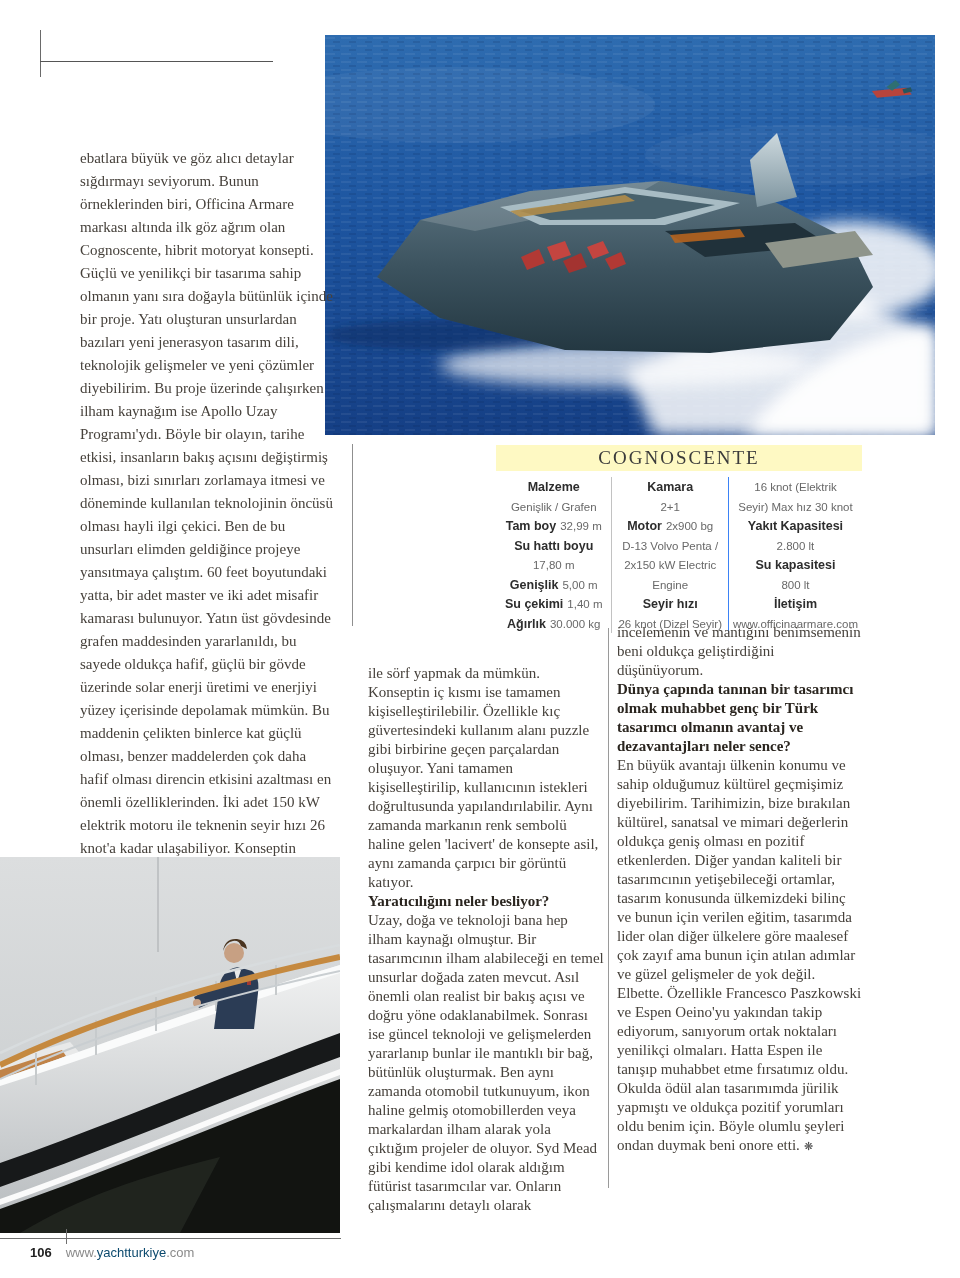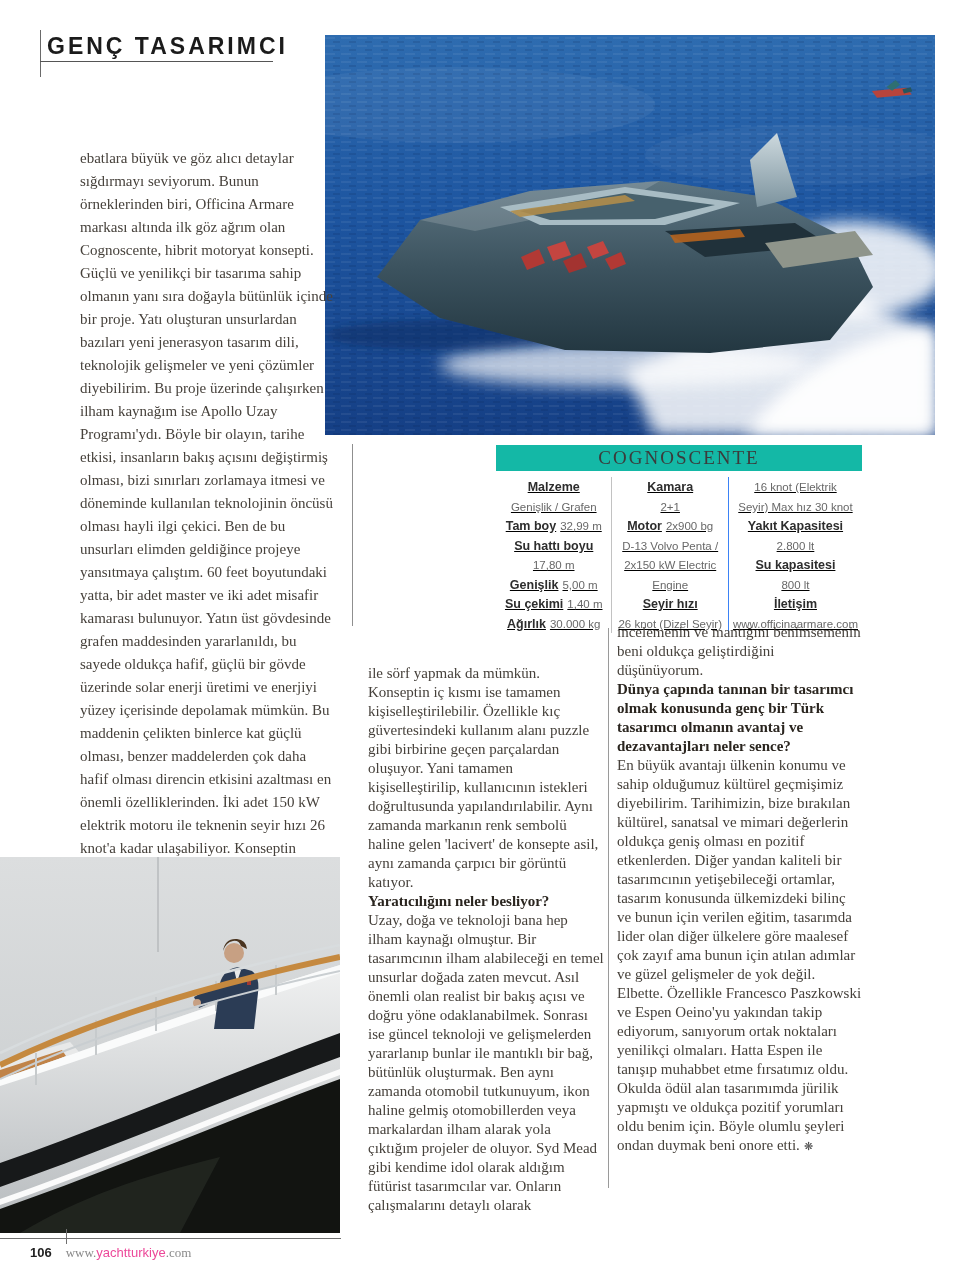--- a/index.html
+++ b/index.html
@@ -16,53 +16,52 @@
   
   .col-left{position:absolute;left:80px;top:147px;width:256px;font-size:15px;line-height:23px;
         color:#46413b;text-align:left;}
   
   .quote-rule{position:absolute;left:352px;top:444px;width:1px;height:182px;background:#8f8f8f;}
   .pull-quote{position:absolute;left:359px;top:446px;width:127px;text-align:center;
         font-family:"Liberation Sans",sans-serif;font-style:italic;font-weight:700;
         font-size:12px;line-height:13.4px;color:#3a3a3a;}
   
   .specs{position:absolute;left:496px;top:445px;width:366px;font-family:"Liberation Sans",sans-serif;}
-  .specs-header{height:26px;background:#14b8a6;text-align:center;font-family:"Liberation Serif",serif;
+  .specs-header{height:26px;background:#fef9c3;text-align:center;font-family:"Liberation Serif",serif;
         font-size:19px;letter-spacing:2px;color:#3b3b3b;line-height:26px;}
   .specs-cols{display:flex;padding-top:6px;}
   .spec-col{flex:1;text-align:center;padding:0 4px;}
   .spec-col.mid{border-left:1px solid #c2c2c2;border-right:1px solid #3b82f6;}
-  .spec-line{min-height:17.5px;line-height:17.5px;text-decoration:underline;}
+  .spec-line{min-height:17.5px;line-height:17.5px;}
   .sb{font-weight:700;color:#2d2d2d;font-size:12.5px;}
   .sv{color:#686868;font-size:11.5px;}
   .sb:not(:empty)+.sv:not(:empty){margin-left:4px;}
   
   .col-mid{position:absolute;left:368px;top:623px;width:236px;font-size:15px;line-height:19px;color:#46413b;margin-top:41px;}
   .col-right{position:absolute;left:617px;top:623px;width:245px;font-size:15px;line-height:19px;color:#46413b;}
   .q{font-weight:700;color:#2a251f;}
   .col-rule{position:absolute;left:608px;top:628px;width:1px;height:560px;background:#9a9a9a;}
   .end-mark{font-size:11px;color:#4a4a4a;margin-left:4px;font-family:"DejaVu Sans",sans-serif;}
   
   .photo{position:absolute;left:0;top:857px;width:340px;height:376px;overflow:hidden;}
   
   .ftr-hline{position:absolute;left:0;top:1238px;width:341px;height:1px;background:#6f6f6f;}
   .ftr-vtick{position:absolute;left:66px;top:1229px;width:1px;height:15px;background:#6f6f6f;}
   .footer{position:absolute;left:30px;top:1243px;font-family:"Liberation Sans",sans-serif;}
   .page-num{font-weight:700;font-size:13px;color:#1f1f1f;margin-right:14px;}
-  .url-gray{font-size:13px;color:#8a8a8a;font-family:Liberation Serif, serif;}
-  .url-blue{font-size:13px;color:#ec4899;}
+  .url-gray{font-size:13px;color:#8a8a8a;}
+  .url-blue{font-size:13px;color:#0c4a6e;}
 </style>
 </head>
 <body>
 
 <div class="page">
 
   <div class="hdr-vline"></div>
   <div class="hdr-hline"></div>
-  <div class="section-title">GENÇ TASARIMCI</div>
 
   <div class="hero">
     <svg width="610" height="400" viewBox="0 0 610 400" preserveAspectRatio="none">
       <defs>
         <linearGradient id="sea" x1="0" y1="0" x2="0" y2="1">
           <stop offset="0" stop-color="#2e6cb0"></stop>
             <stop offset="0.45" stop-color="#1d55a0"></stop>
             <stop offset="1" stop-color="#153f85"></stop>
         </linearGradient>
         <linearGradient id="hullg" x1="0" y1="0" x2="0" y2="1">
@@ -165,21 +164,21 @@
   <div class="col-mid">
     <div>ile sörf yapmak da mümkün. Konseptin iç kısmı ise tamamen kişiselleştirilebilir. Özellikle kıç güvertesindeki kullanım alanı puzzle gibi birbirine geçen parçalardan oluşuyor. Yani tamamen kişiselleştirilip, kullanıcının istekleri doğrultusunda yapılandırılabilir. Aynı zamanda markanın renk sembolü haline gelen 'lacivert' de konsepte asil, aynı zamanda çarpıcı bir görüntü katıyor.</div>
     <div class="q">Yaratıcılığını neler besliyor?</div>
     <div>Uzay, doğa ve teknoloji bana hep ilham kaynağı olmuştur. Bir tasarımcının ilham alabileceği en temel unsurlar doğada zaten mevcut. Asıl önemli olan realist bir bakış açısı ve doğru yöne odaklanabilmek. Sonrası ise güncel teknoloji ve gelişmelerden yararlanıp bunlar ile mantıklı bir bağ, bütünlük oluşturmak. Ben aynı zamanda otomobil tutkunuyum, ikon haline gelmiş otomobillerden veya markalardan ilham alarak yola çıktığım projeler de oluyor. Syd Mead gibi kendime idol olarak aldığım fütürist tasarımcılar var. Onların çalışmalarını detaylı olarak</div>
   </div>
 
   <div class="col-rule"></div>
 
   <div class="col-right">
     <div>incelemenin ve mantığını benimsemenin beni oldukça geliştirdiğini düşünüyorum.</div>
-    <div class="q">Dünya çapında tanınan bir tasarımcı olmak konusunda genç bir Türk tasarımcı olmanın avantaj ve dezavantajları neler sence?</div>
+    <div class="q">Dünya çapında tanınan bir tasarımcı olmak muhabbet genç bir Türk tasarımcı olmanın avantaj ve dezavantajları neler sence?</div>
     <div>En büyük avantajı ülkenin konumu ve sahip olduğumuz kültürel geçmişimiz diyebilirim. Tarihimizin, bize bırakılan kültürel, sanatsal ve mimari değerlerin oldukça geniş olması en pozitif etkenlerden. Diğer yandan kaliteli bir tasarımcının yetişebileceği ortamlar, tasarım konusunda ülkemizdeki bilinç ve bunun için verilen eğitim, tasarımda lider olan diğer ülkelere göre maalesef çok zayıf ama bunun için atılan adımlar ve güzel gelişmeler de yok değil.</div>
     <div><span>Elbette. Özellikle Francesco Paszkowski ve Espen Oeino'yu yakından takip ediyorum, sanıyorum ortak noktaları yenilikçi olmaları. Hatta Espen ile tanışıp muhabbet etme fırsatımız oldu. Okulda ödül alan tasarımımda jürilik yapmıştı ve oldukça pozitif yorumları oldu benim için. Böyle olumlu şeyleri ondan duymak beni onore etti.</span><span class="end-mark">❋</span></div>
   </div>
 
   <div class="photo">
     <svg width="340" height="376" viewBox="0 0 340 376" preserveAspectRatio="none">
       <defs>
         <linearGradient id="sky" x1="0" y1="0" x2="0" y2="1">
           <stop offset="0" stop-color="#dcdedf"></stop>
             <stop offset="1" stop-color="#c6cacc"></stop>

